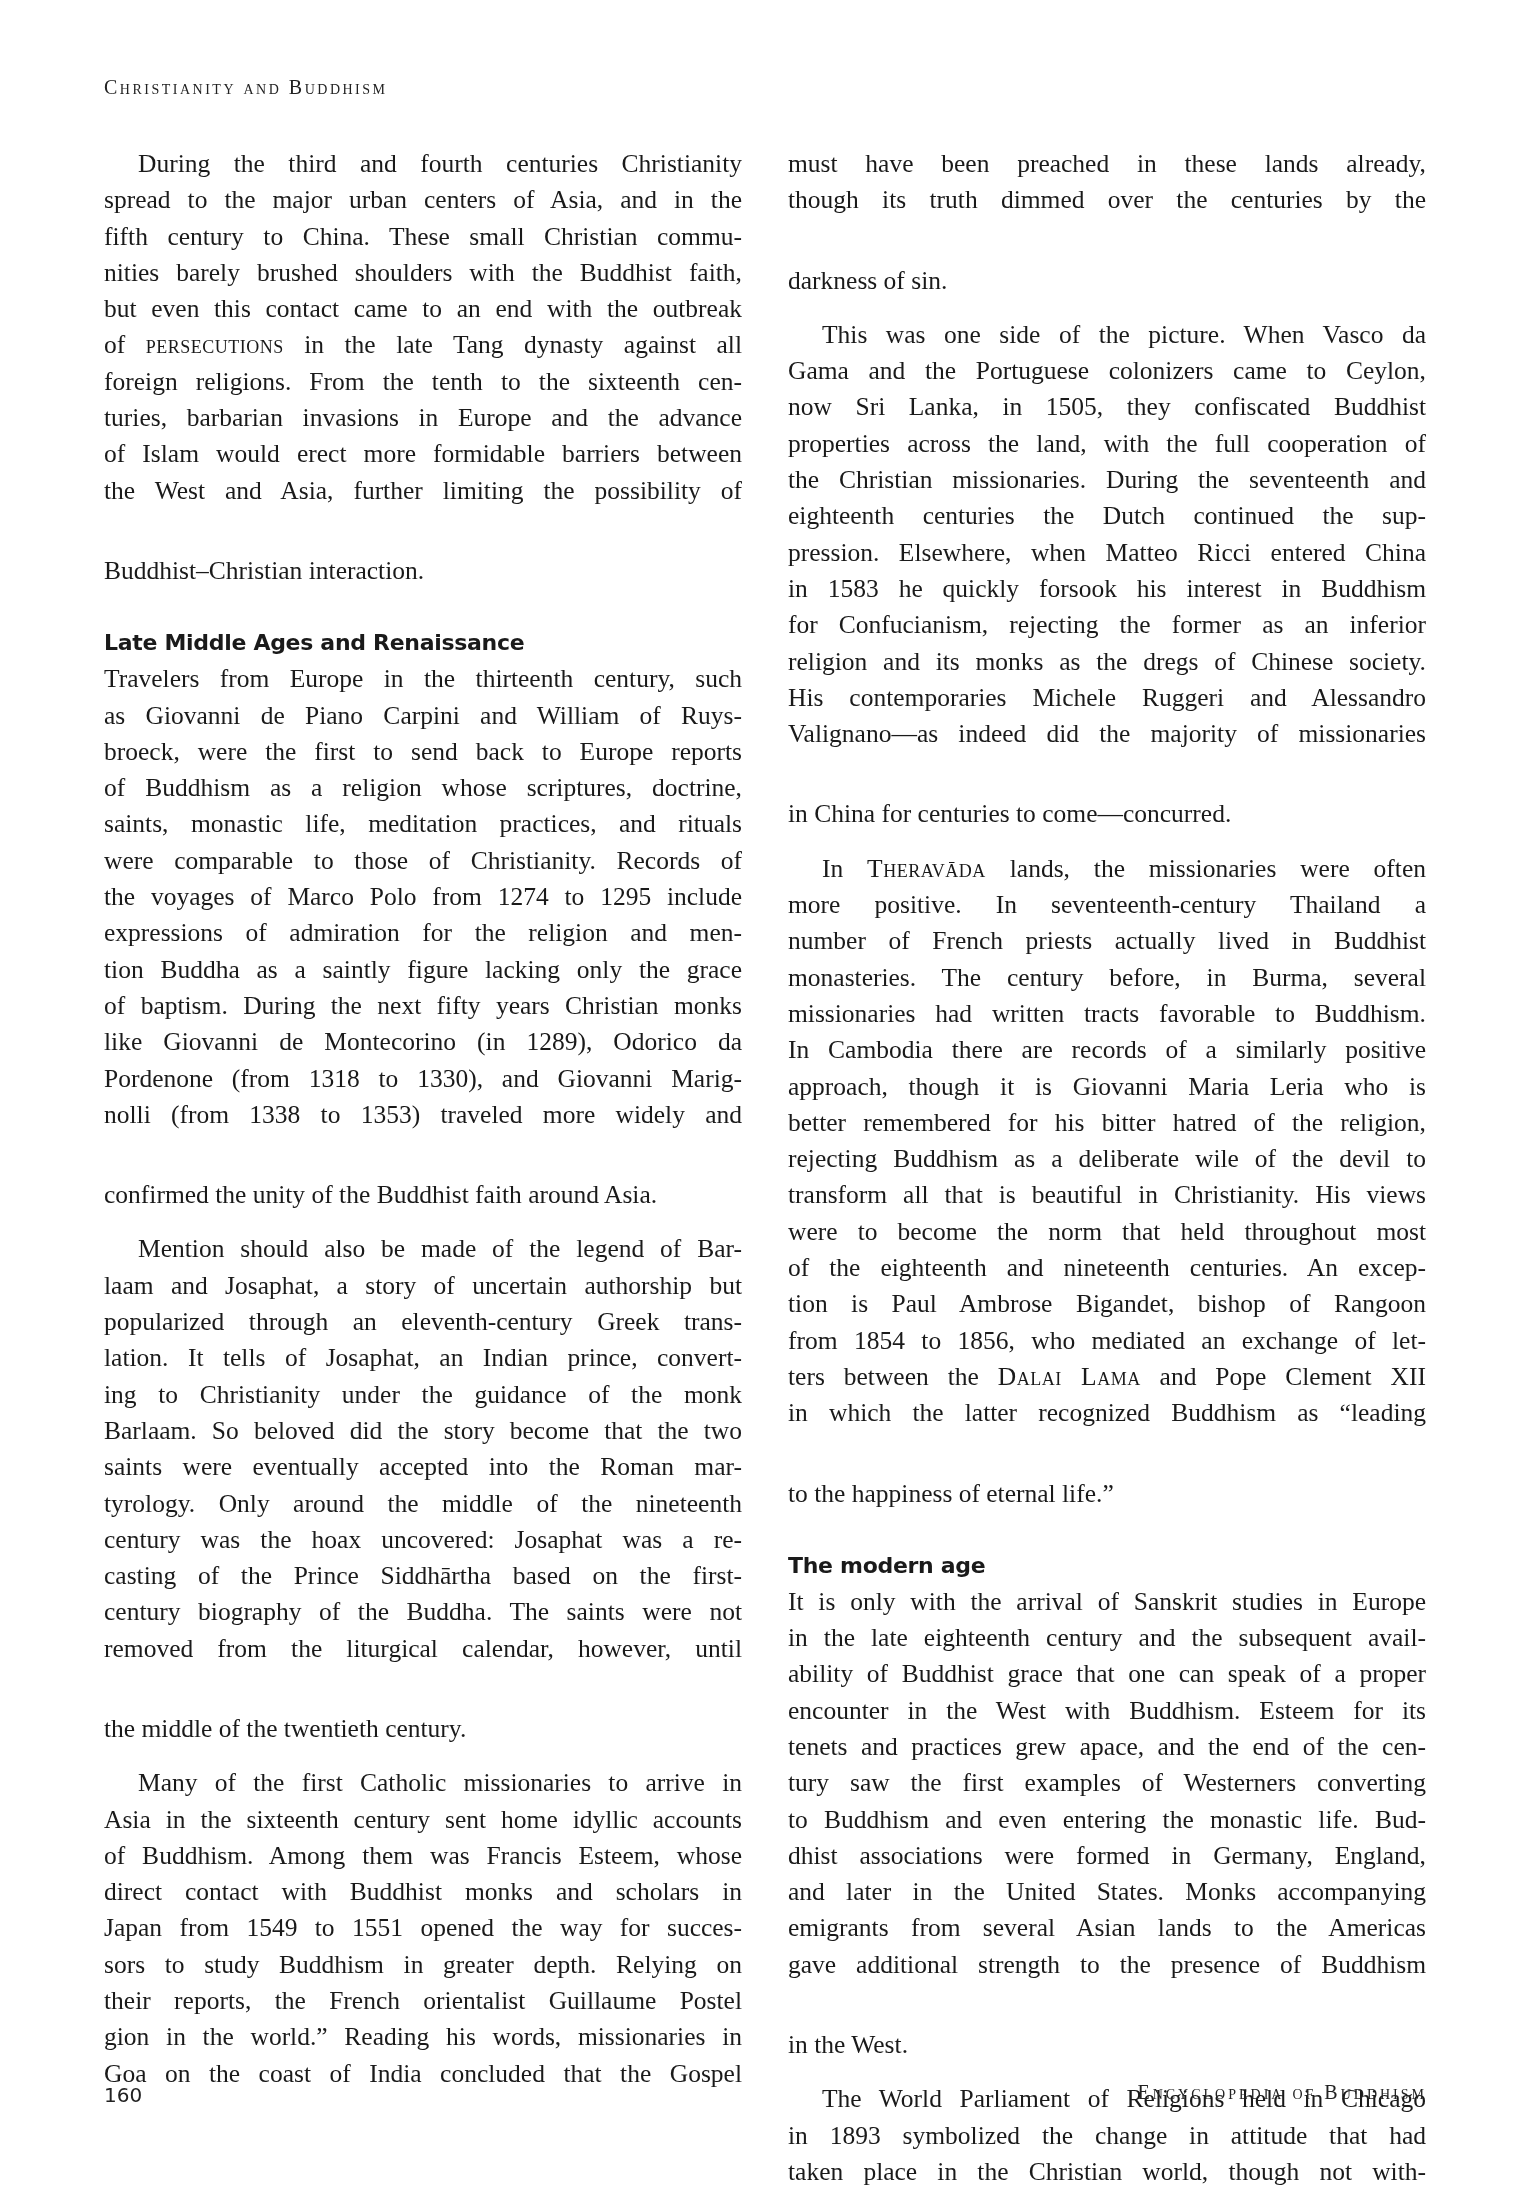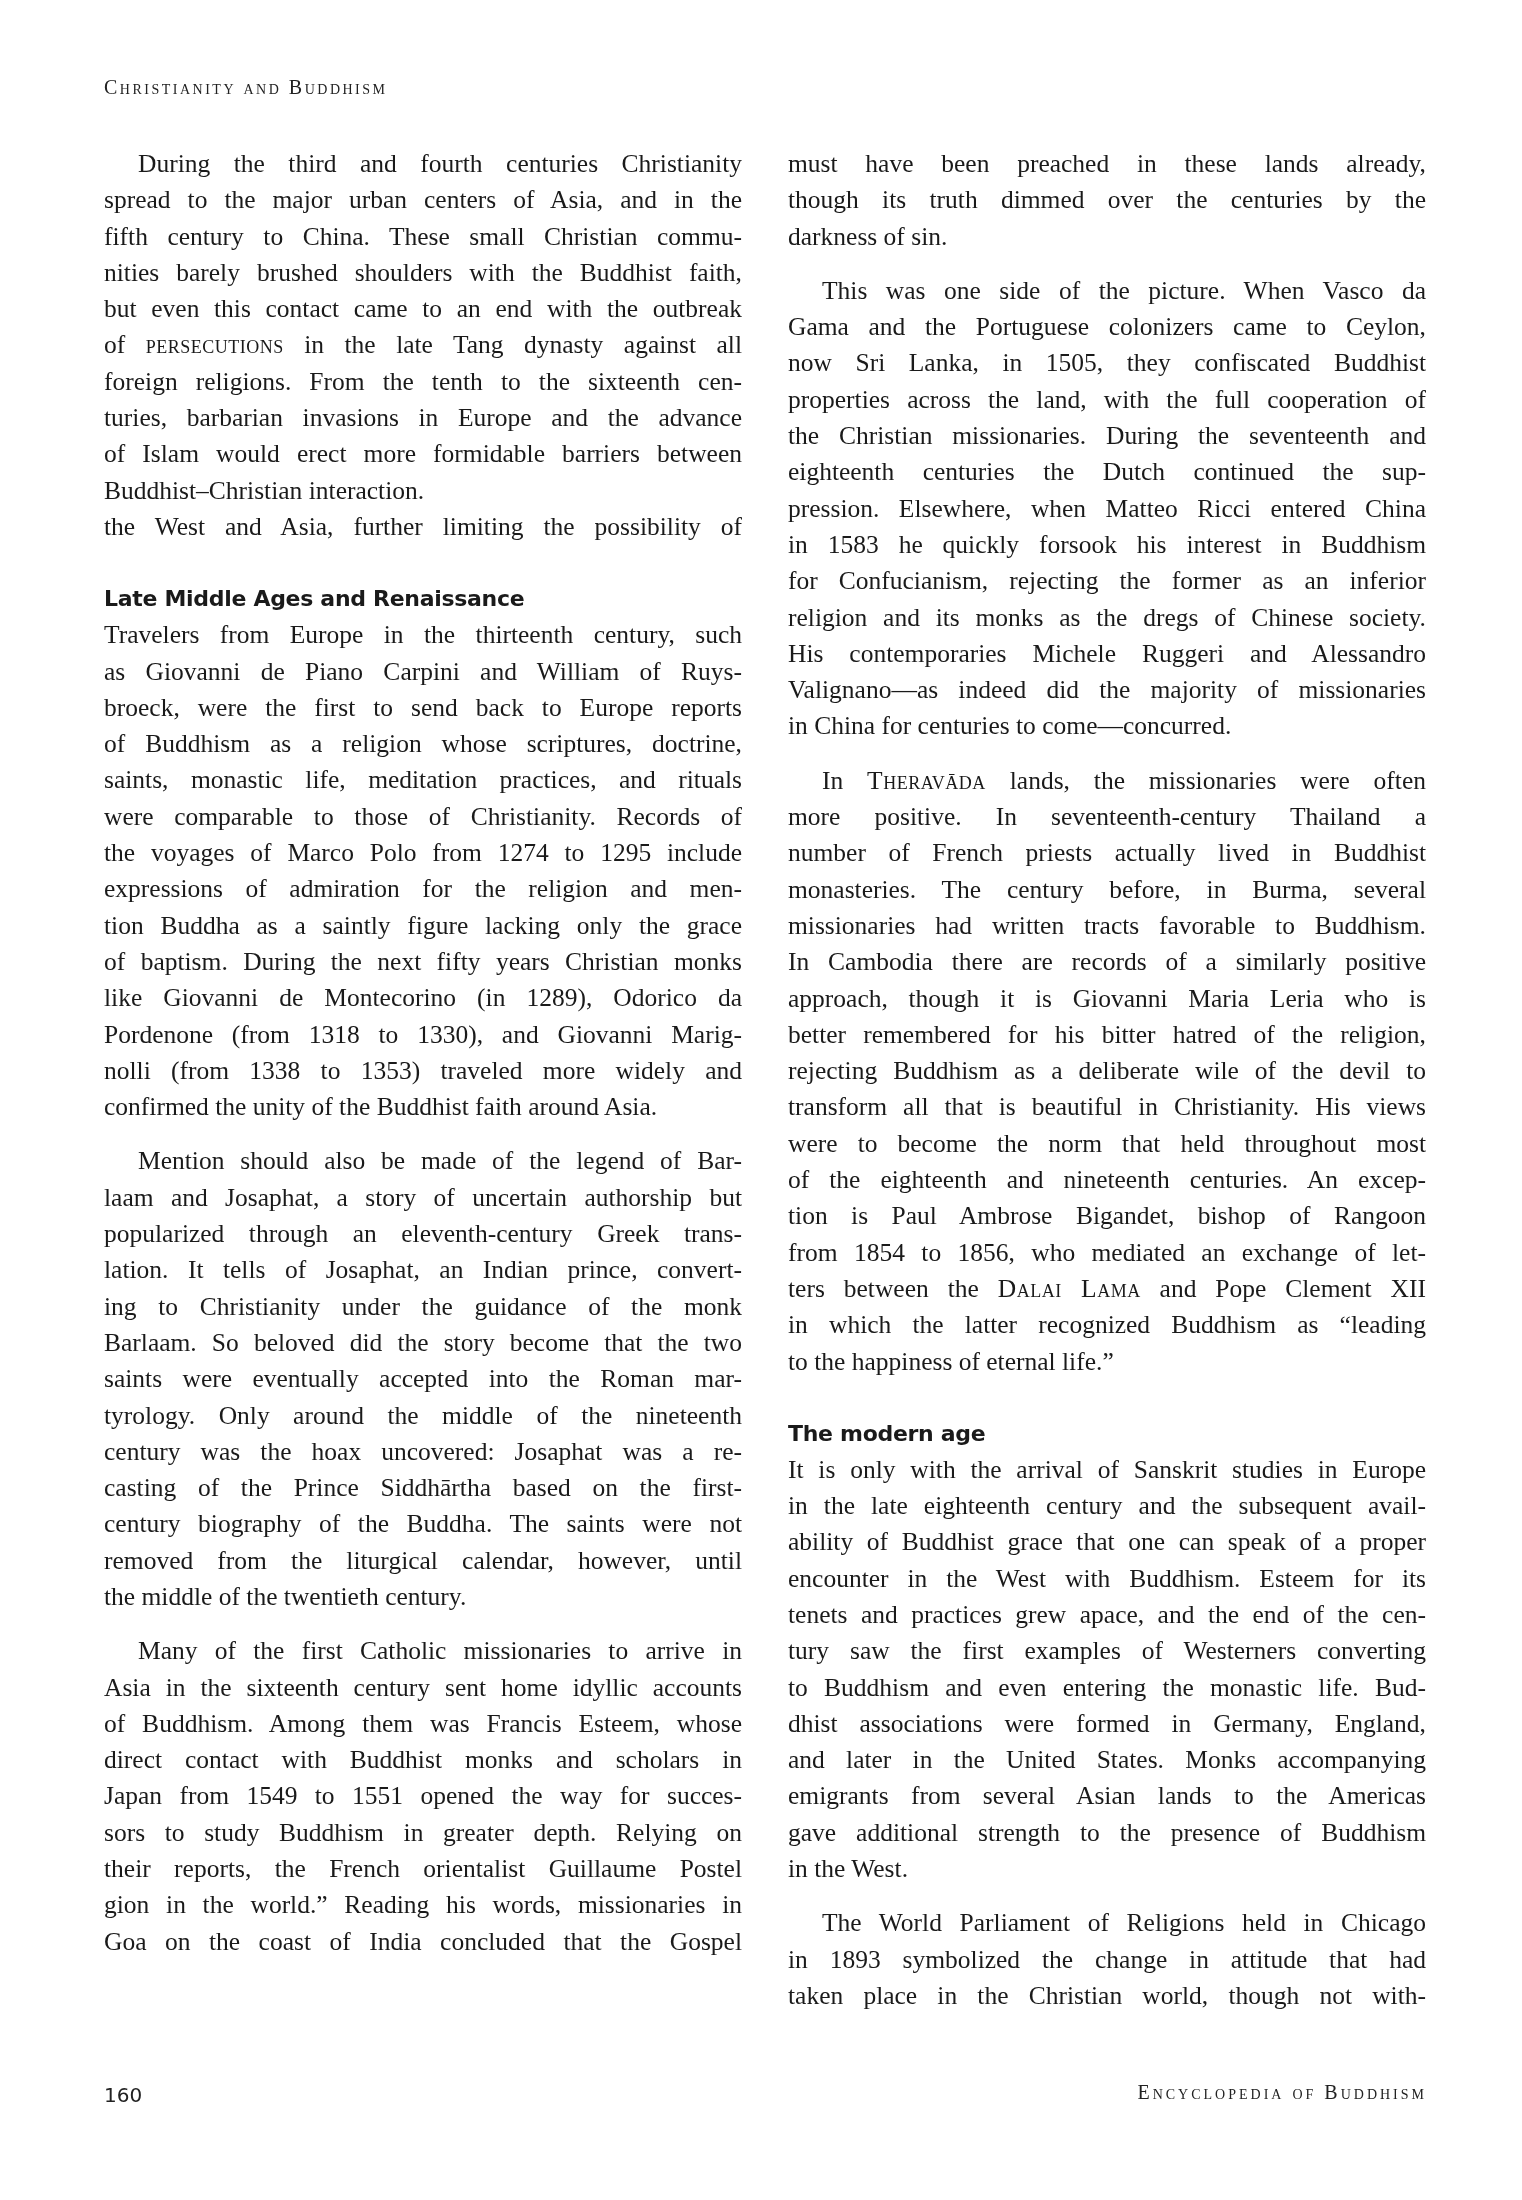--- a/index.html
+++ b/index.html
@@ -7,21 +7,21 @@
   .running-head {
     position: absolute; left: 104px; top: 76px;
     font-family: "Liberation Serif", serif; font-size: 20px; letter-spacing: 2.5px;
     font-variant: small-caps; color: #222;
   }
   .col { position: absolute; top: 146px; width: 638px; font-family: "Liberation Serif", serif; font-size: 25.5px; color: #1a1a1a; }
   .col.left { left: 104px; }
   .col.right { left: 788px; }
   .para { margin: 0; }
   .line { display: block; height: 36.3px; line-height: 36.3px; text-align: justify; text-align-last: justify; white-space: nowrap; overflow: visible; }
-  .line.last { text-align-last: left; }
+  .line.last { text-align-last: left; margin-top: 44px; }
   .line.indent { padding-left: 34px; }
   .gap { height: 18px; }
   .head-gap { height: 36px; }
   .section-heading {
     font-family: "DejaVu Sans", sans-serif; font-weight: bold; font-size: 22px; letter-spacing: -0.3px;
     height: 36px; line-height: 36px; color: #1a1a1a;
   }
   .sc { font-variant: small-caps; letter-spacing: 0.5px; margin-top: 20px; }
   .folio {
     position: absolute; left: 104px; top: 2083px;
@@ -42,22 +42,22 @@
   <div class="para">
       <span class="line indent">During the third and fourth centuries Christianity</span>
       <span class="line">spread to the major urban centers of Asia, and in the</span>
       <span class="line">fifth century to China. These small Christian commu-</span>
       <span class="line">nities barely brushed shoulders with the Buddhist faith,</span>
       <span class="line">but even this contact came to an end with the outbreak</span>
       <span class="line">of <span class="sc">persecutions</span> in the late Tang dynasty against all</span>
       <span class="line">foreign religions. From the tenth to the sixteenth cen-</span>
       <span class="line">turies, barbarian invasions in Europe and the advance</span>
       <span class="line">of Islam would erect more formidable barriers between</span>
+      <span class="line">the West and Asia, further limiting the possibility of</span>
       <span class="line last">Buddhist–Christian interaction.</span>
-      <span class="line">the West and Asia, further limiting the possibility of</span>
     </div>
   <div class="head-gap"></div>
   <div class="section-heading">Late Middle Ages and Renaissance</div>
   <div class="para">
       <span class="line">Travelers from Europe in the thirteenth century, such</span>
       <span class="line">as Giovanni de Piano Carpini and William of Ruys-</span>
       <span class="line">broeck, were the first to send back to Europe reports</span>
       <span class="line">of Buddhism as a religion whose scriptures, doctrine,</span>
       <span class="line">saints, monastic life, meditation practices, and rituals</span>
       <span class="line">were comparable to those of Christianity. Records of</span>

